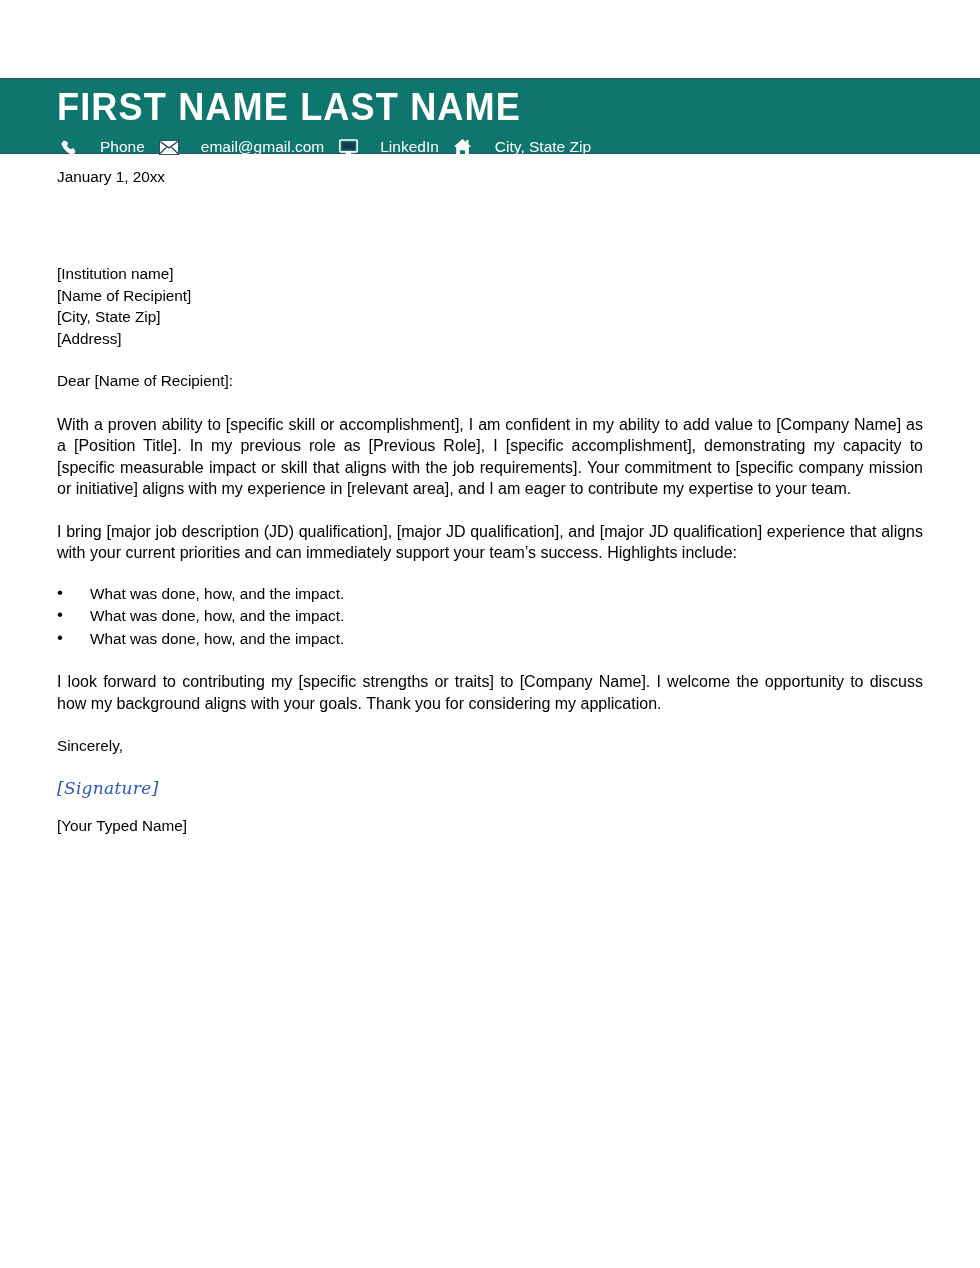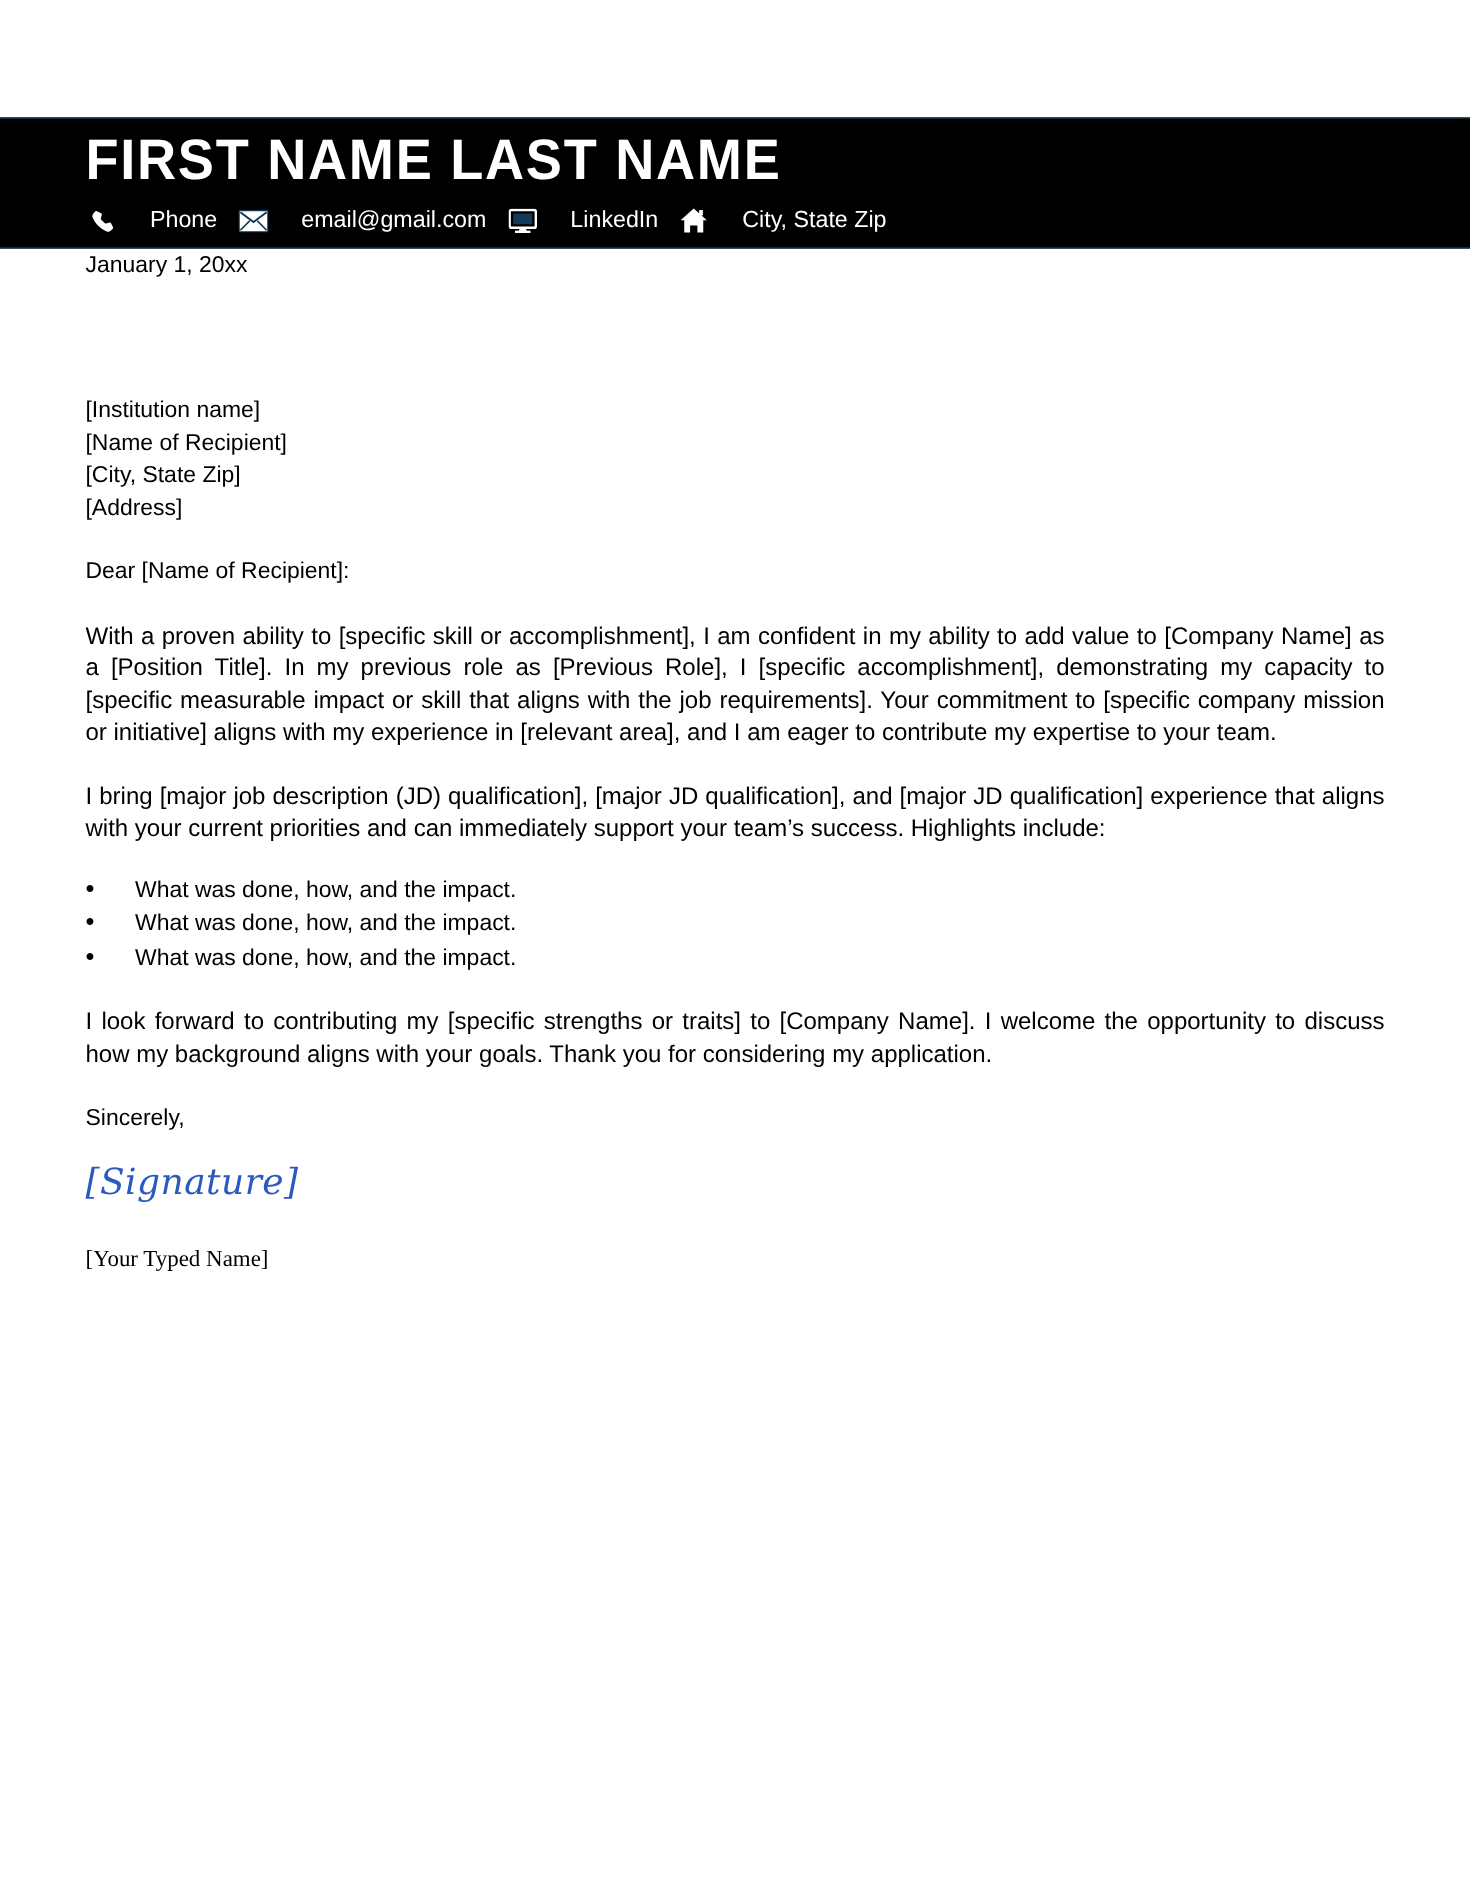--- a/index.html
+++ b/index.html
@@ -15,22 +15,22 @@
     color: #000000;
     overflow: hidden;
   }
 
   
   .header-banner {
     position: absolute;
     left: 0;
     top: 78px;
     width: 980px;
-    height: 88px;
-    background: #000000;
+    height: 76px;
+    background: #0f766e;
     box-sizing: border-box;
     border-top: 1px solid #2c4f68;
     border-bottom: 1px solid #2c4f68;
   }
   .header-name {
     position: absolute;
     left: 57px;
     top: 6px;
     font-family: "Liberation Sans Narrow", "Liberation Sans", sans-serif;
     font-size: 38px;
@@ -125,25 +125,25 @@
     top: -1px;
     font-size: 17px;
     line-height: 22.5px;
   }
 
   .closing { margin-top: 21px; }
   .signature {
     margin-top: 21px;
     font-family: "DejaVu Serif", serif;
     font-style: italic;
-    font-size: 24px;
+    font-size: 17px;
     color: #2a59c0;
     letter-spacing: 0.3px;
   }
-  .typed-name { margin-top: 30px; font-family: Liberation Serif, serif; }
+  .typed-name { margin-top: 16px; }
 </style>
 </head>
 <body>
 
 <div class="header-banner">
 
   <div class="header-name">FIRST NAME LAST NAME</div>
 
   <div class="contact-row">
 

